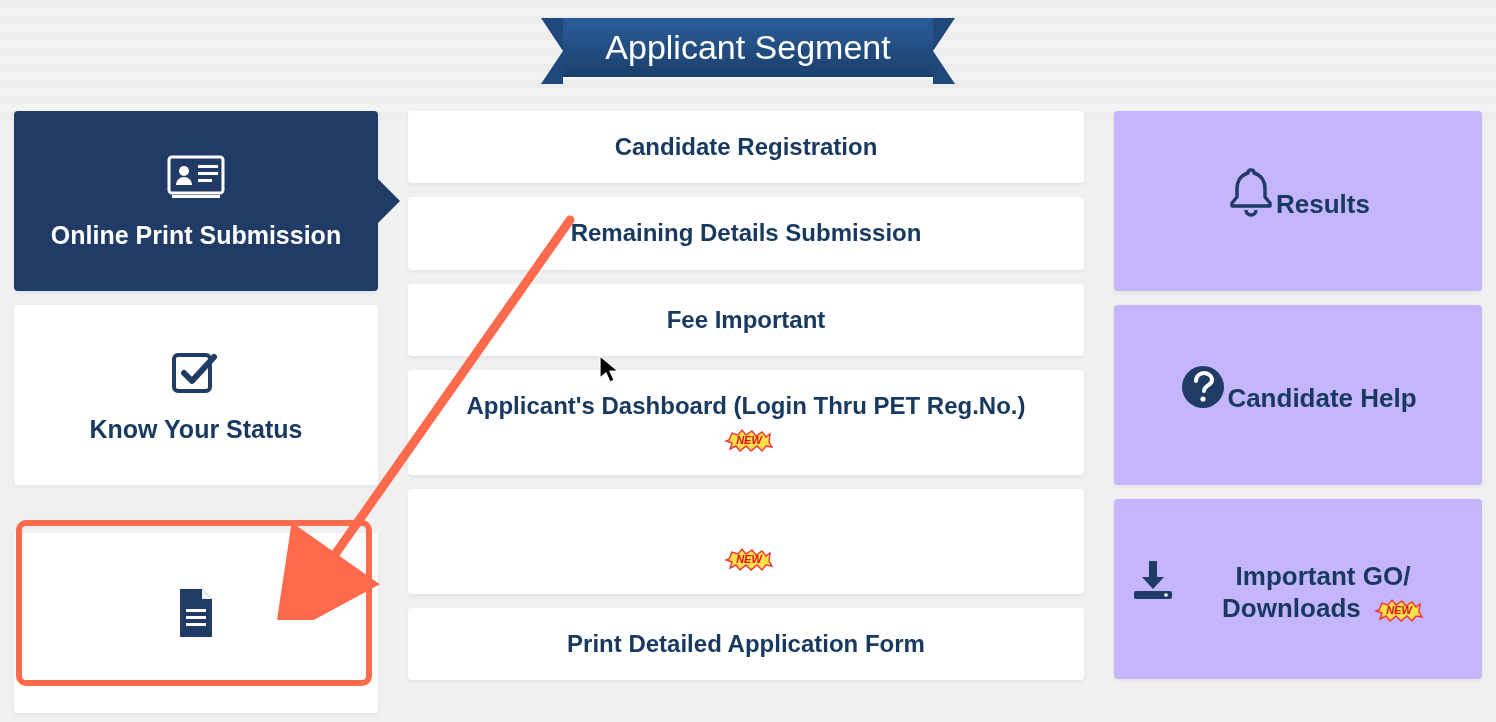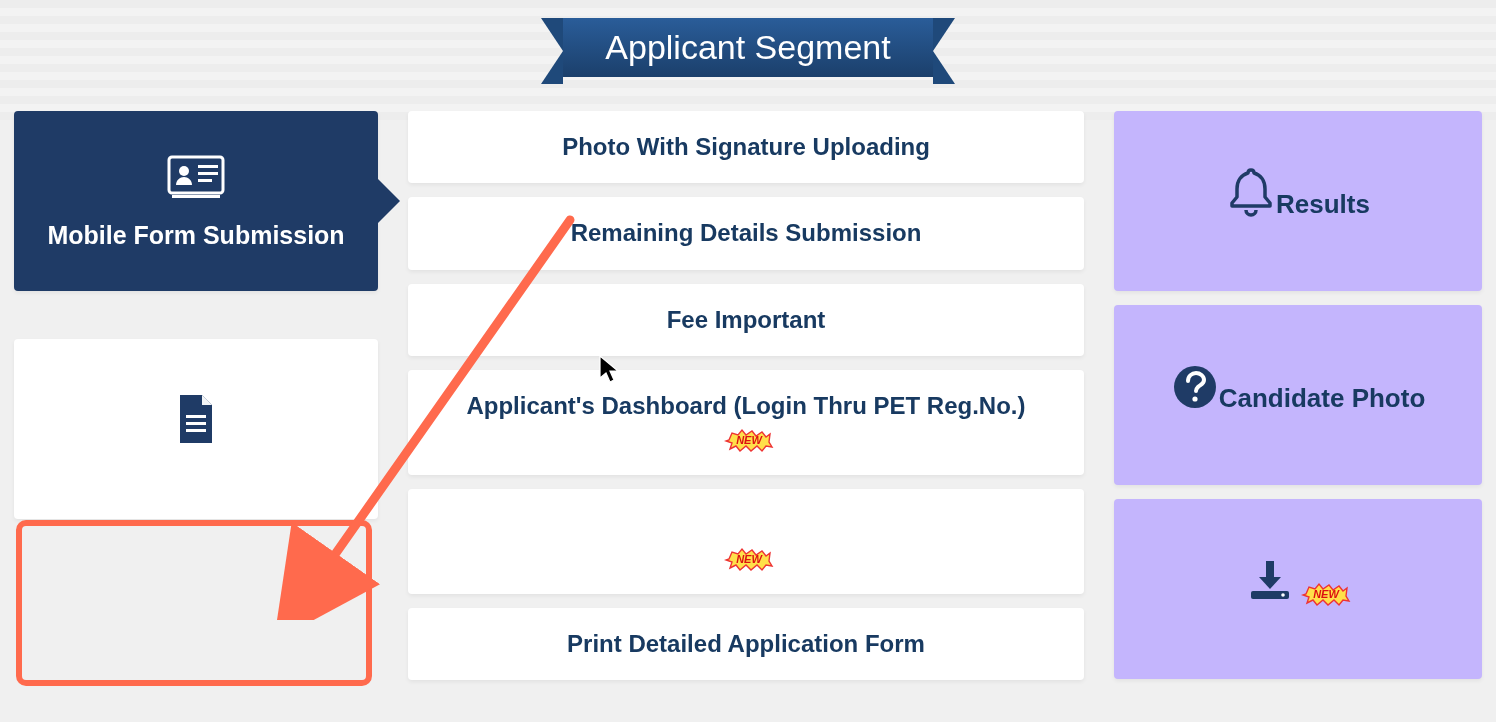--- a/index.html
+++ b/index.html
@@ -169,46 +169,55 @@
         <svg width="60" height="48" viewBox="0 0 60 48">
           <rect x="3" y="4" width="54" height="36" rx="3" fill="none" stroke="#fff" stroke-width="3"></rect>
           <circle cx="18" cy="18" r="5" fill="#fff"></circle>
           <path d="M10 32c0-5 4-8 8-8s8 3 8 8" fill="#fff"></path>
           <rect x="32" y="12" width="20" height="3" fill="#fff"></rect>
           <rect x="32" y="19" width="20" height="3" fill="#fff"></rect>
           <rect x="32" y="26" width="14" height="3" fill="#fff"></rect>
           <rect x="6" y="42" width="48" height="3" fill="#fff"></rect>
         </svg>
       </span>
-      <span>Mobile Form Submission</span>
-    </div>
-
+      <span>Online Print Submission</span>
+    </div>
+
+    <div class="card tall">
+      <span class="icon">
+        <svg width="52" height="48" viewBox="0 0 52 48">
+          <rect x="4" y="8" width="36" height="36" rx="4" fill="none" stroke="#1f3b66" stroke-width="4"></rect>
+          <path d="M14 26 l8 8 l22 -24" fill="none" stroke="#1f3b66" stroke-width="6" stroke-linecap="round" stroke-linejoin="round"></path>
+        </svg>
+      </span>
+      <span>Know Your Status</span>
+    </div>
 
     <div style="height:20px"></div>
 
     <div class="card tall">
       <span class="icon">
         <svg width="44" height="52" viewBox="0 0 44 52">
           <path d="M6 2 h22 l10 10 v38 H6 Z" fill="#1f3b66"></path>
           <path d="M28 2 v10 h10 Z" fill="#fff" opacity="0.95"></path>
           <rect x="12" y="22" width="20" height="3" fill="#fff"></rect>
           <rect x="12" y="29" width="20" height="3" fill="#fff"></rect>
           <rect x="12" y="36" width="20" height="3" fill="#fff"></rect>
         </svg>
       </span>
     </div>
 
   </div>
 
   <div class="col-mid">
 
-
-    <div class="mid-item">
-      <span>Photo With Signature Uploading</span>
-    </div>
+    <div class="mid-item">
+      <span>Candidate Registration</span>
+    </div>
+
 
     <div class="mid-item">
       <span>Remaining Details Submission</span>
     </div>
 
     <div class="mid-item">
       <span>Fee Important</span>
     </div>
 
     <div class="mid-item">
@@ -250,33 +259,34 @@
     </div>
 
     <div class="right-card">
       <span class="icon">
         <svg width="48" height="48" viewBox="0 0 48 48">
           <circle cx="24" cy="24" r="21" fill="#1f3b66"></circle>
           <path d="M17 18 c0-5 4-8 8-8 s8 3 8 7 c0 4-4 5-6 7 c-1 1-2 2-2 4" fill="none" stroke="#fff" stroke-width="4" stroke-linecap="round"></path>
           <circle cx="24" cy="36" r="2.6" fill="#fff"></circle>
         </svg>
       </span>
-      <span>Candidate Photo</span>
+      <span>Candidate Help</span>
     </div>
 
     <div class="right-card">
       <span class="icon">
         <svg width="50" height="44" viewBox="0 0 50 44">
           <rect x="21" y="2" width="8" height="18" fill="#1f3b66"></rect>
           <polygon points="14,18 36,18 25,30" fill="#1f3b66"></polygon>
           <rect x="6" y="32" width="38" height="8" rx="2" fill="#1f3b66"></rect>
           <circle cx="38" cy="36" r="1.8" fill="#fff"></circle>
         </svg>
       </span>
       <div>
+        <span>Important GO/ Downloads</span>
         <span class="new-badge">
           <svg width="50" height="26" viewBox="0 0 50 26">
             <polygon points="5,13 8,6 14,8 18,3 22,8 28,4 32,9 38,5 42,10 46,7 45,15 48,20 42,19 38,24 33,19 27,24 22,19 16,24 12,19 6,22 8,16 2,14" fill="#ffe04a" stroke="#e33" stroke-width="1.4"></polygon>
             <text x="25" y="17" text-anchor="middle" font-size="11" font-weight="700" fill="#d11">NEW</text>
           </svg>
         </span>
       </div>
     </div>
 
   </div>

